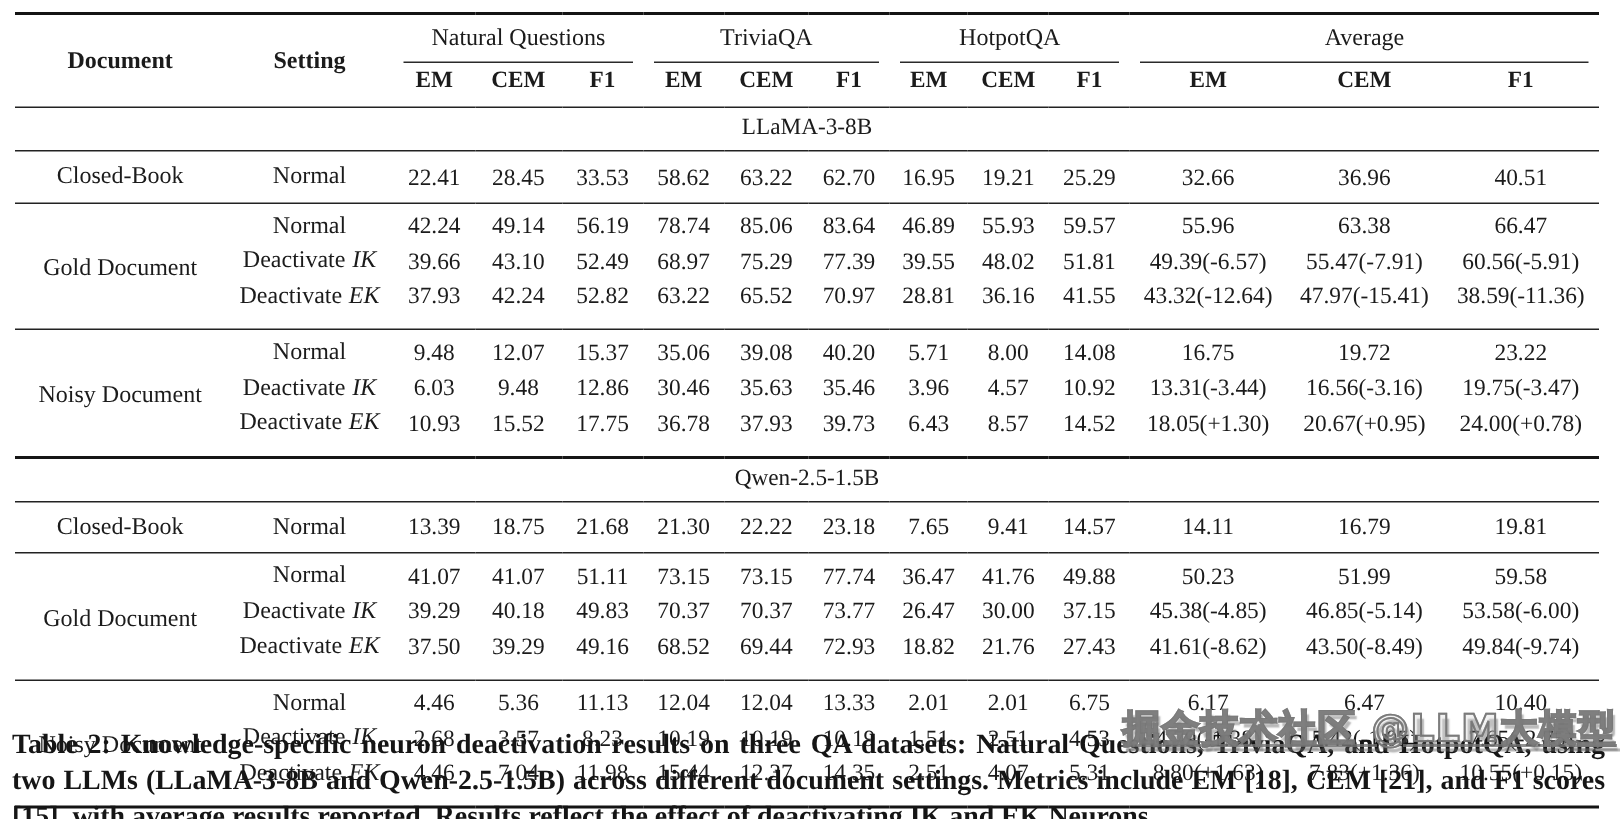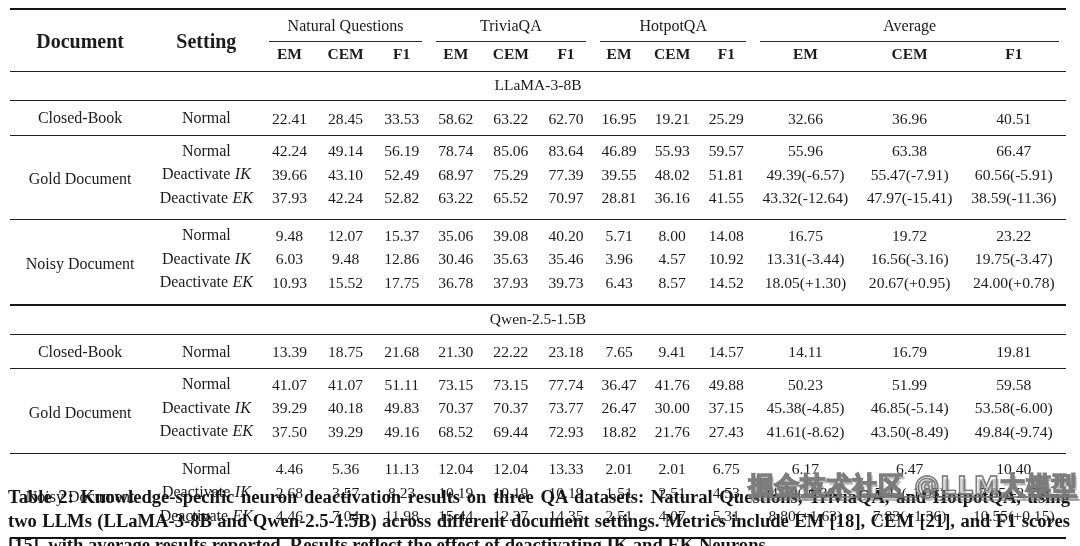--- a/index.html
+++ b/index.html
@@ -12,21 +12,21 @@
   table.results {
     border-collapse:collapse; table-layout:fixed; width:1056px;
     border-top:2.4px solid #141414; border-bottom:2.6px solid #141414;
   }
   th, td {
     text-align:center; vertical-align:middle; overflow:hidden;
     padding:2px 1px; font-size:15.6px; font-weight:normal; line-height:1.22;
     white-space:nowrap;
   }
   
-  tr.header1 th.corner { font-weight:bold; font-size:20px; }
+  tr.header1 th.corner { font-weight:bold; font-size:16px; }
   tr.header1 th.group { font-weight:normal; font-size:16px; position:relative; padding:6px 1px 7px;margin-top:40px; }
   tr.header1 th.group::after {
     content:""; position:absolute; left:7px; right:7px; bottom:1px;
     border-bottom:1.2px solid #2a2a2a;
   }
   tr.header2 th { font-weight:bold; font-size:15.5px; padding:2px 1px 8px; }
   tr.header2 { border-bottom:1.5px solid #222; }
   
   tr.band td { font-size:15.5px; padding:4px 0 5px; }
   tr.band { border-bottom:1.3px solid #222; }

